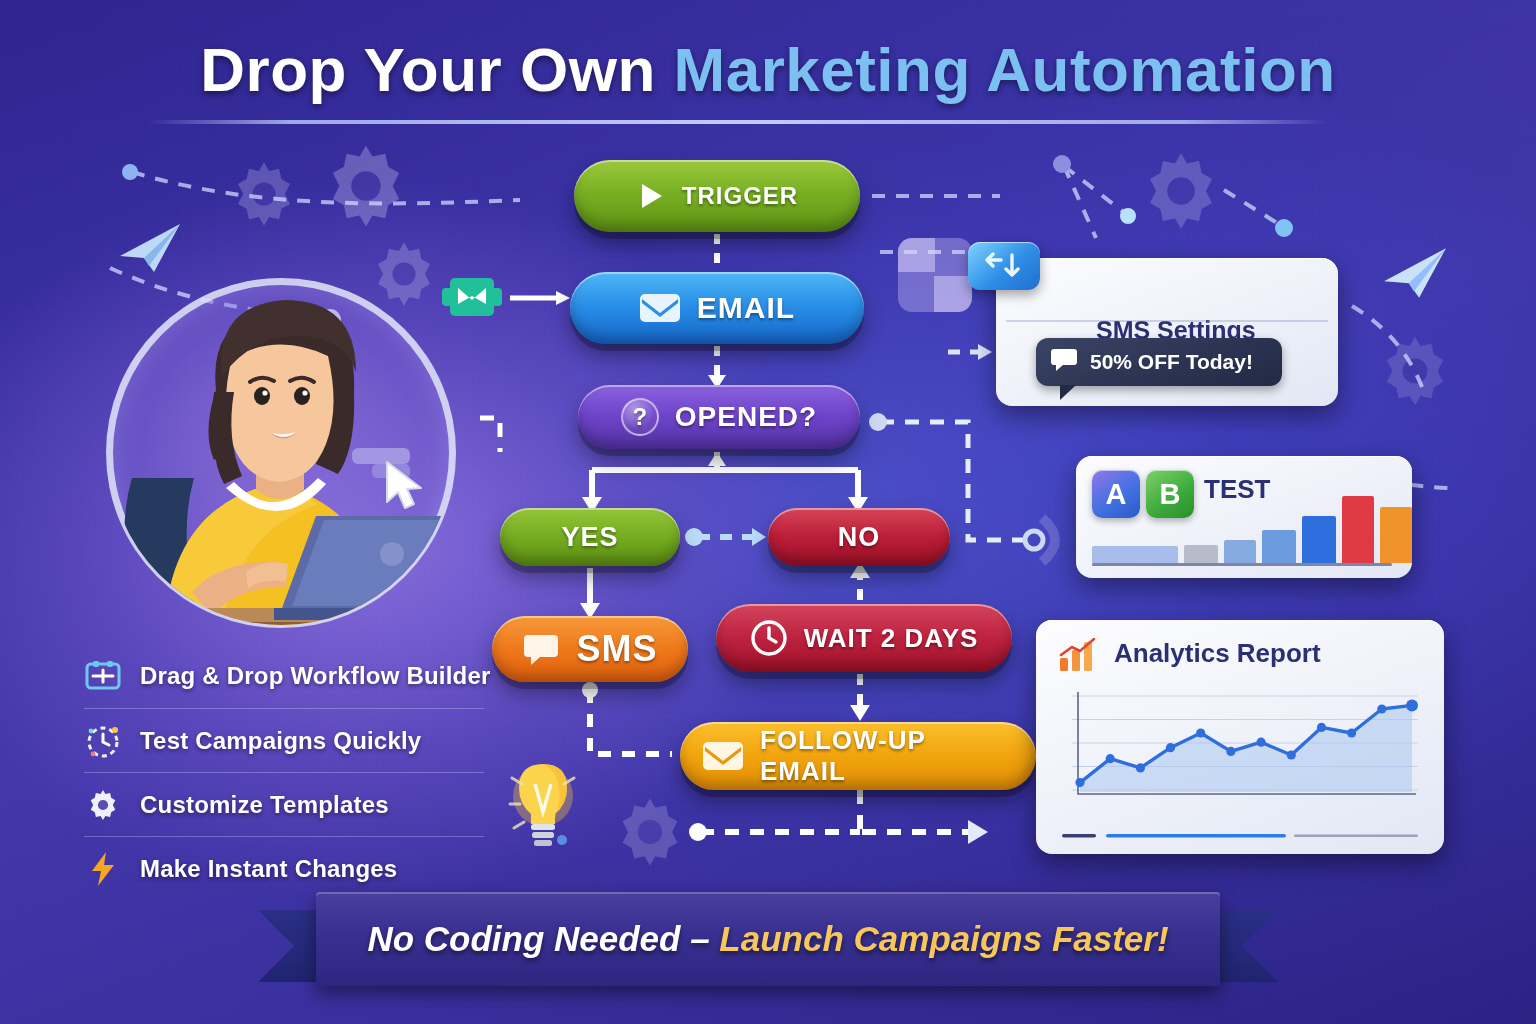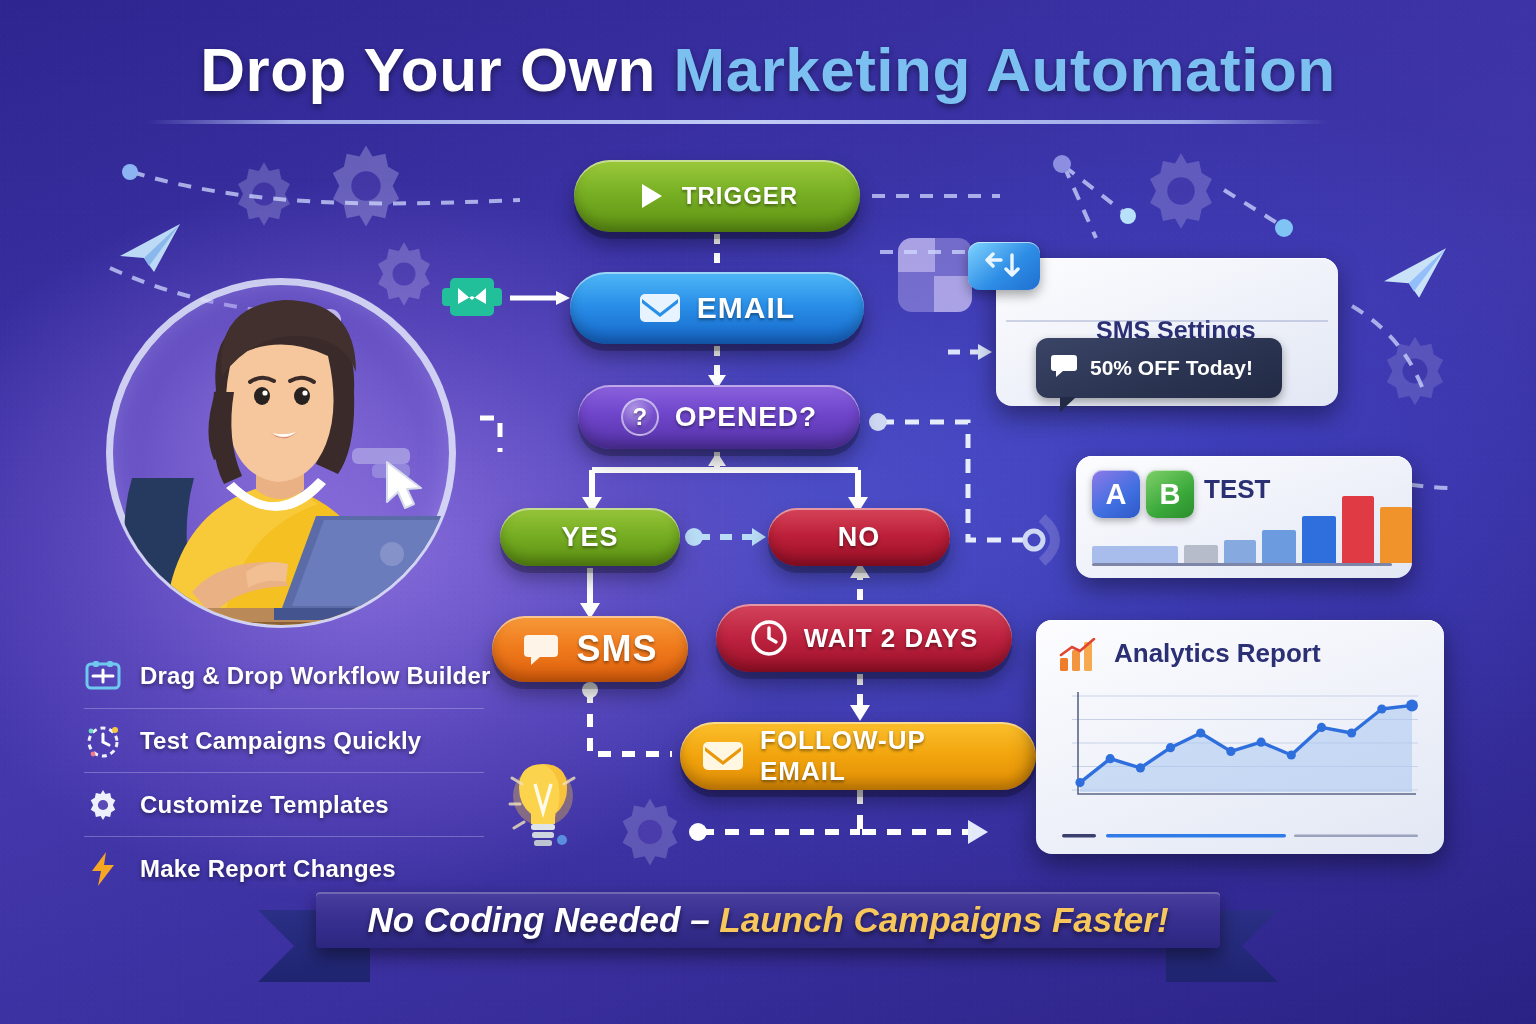--- a/index.html
+++ b/index.html
@@ -120,21 +120,21 @@
     position:absolute; left:-28px; top:-16px; width:72px; height:48px; border-radius:12px;
     background:linear-gradient(140deg,#7fd4ff 0%,#2f8ee6 55%,#1f6fd0 100%);
     box-shadow:0 5px 12px rgba(0,0,0,.35), inset 0 1px 0 rgba(255,255,255,.6);
     display:flex; align-items:center; justify-content:center;
   }
   #sms-title {
     position:absolute; left:100px; top:18px; font-size:25px; font-weight:bold; color:#2b2f73;margin-top:40px;
   }
   #sms-divider { position:absolute; left:10px; top:62px; width:322px; height:2px; background:rgba(130,140,190,.35); }
   #sms-bubble {
-    position:absolute; left:40px; top:80px; width:246px; height:60px; border-radius:12px;
+    position:absolute; left:40px; top:80px; width:246px; height:48px; border-radius:12px;
     background:linear-gradient(160deg,#3a4466 0%,#2a3350 60%,#222a45 100%);
     display:flex; align-items:center; gap:12px; padding-left:14px;
     box-shadow:0 4px 10px rgba(0,0,0,.35);
   }
   #sms-bubble .bt { color:#fff; font-size:21px; font-weight:bold; }
   #sms-bubble:after {
     content:""; position:absolute; left:24px; bottom:-14px;
     border-left:16px solid #222a45; border-bottom:15px solid transparent;
   }
 
@@ -159,21 +159,21 @@
 
   
   #banner-wrap { position:absolute; left:258px; top:892px; width:1020px; height:92px; }
   #banner-tail-l, #banner-tail-r {
     position:absolute; top:18px; width:112px; height:72px;
     background:linear-gradient(180deg,#2b2f86 0%,#1f2470 100%);
   }
   #banner-tail-l { left:0; clip-path:polygon(0 0,100% 0,100% 100%,0 100%,36px 50%); }
   #banner-tail-r { right:0; clip-path:polygon(0 0,100% 0,calc(100% - 36px) 50%,100% 100%,0 100%); }
   #banner {
-    position:absolute; left:58px; top:0; width:904px; height:56px; border-radius:4px;
+    position:absolute; left:58px; top:0; width:904px; height:94px; border-radius:4px;
     background:linear-gradient(180deg,#4a3f9e 0%,#3a3192 40%,#2d2680 100%);
     box-shadow:0 8px 18px rgba(0,0,0,.45), inset 0 2px 0 rgba(255,255,255,.22);
     display:flex; align-items:center; justify-content:center;
   }
   #banner-text { font-size:35px; font-weight:bold; font-style:italic; white-space:nowrap;
     text-shadow:0 3px 5px rgba(0,0,0,.5); }
   #banner-text .w { color:#ffffff; }
   #banner-text .g { color:#f7c75c; }
 </style>
 </head>
@@ -509,21 +509,21 @@
           </svg>
       </span>
       <span class="flabel">Customize Templates</span>
     </div>
     <div class="feat">
       <span class="ficon">
         <svg width="30" height="36" viewBox="0 0 30 36">
             <path d="M18 1 L4 20 L13 20 L10 35 L26 14 L16 14 Z" fill="#f5a623"></path>
           </svg>
       </span>
-      <span class="flabel">Make Report Changes</span>
+      <span class="flabel">Make Instant Changes</span>
     </div>
   </div>
 
   <div class="card" id="card-sms">
     <div id="sms-badge">
       <svg width="46" height="30" viewBox="0 0 46 30">
         <path d="M20 9 L6 9 M12 3 L6 9 L12 15" stroke="#eaf6ff" stroke-width="3.4" fill="none" stroke-linecap="round" stroke-linejoin="round"></path>
         <path d="M31 4 L31 24 M25 18 L31 24 L37 18" stroke="#eaf6ff" stroke-width="3.4" fill="none" stroke-linecap="round" stroke-linejoin="round"></path>
       </svg>
     </div>

